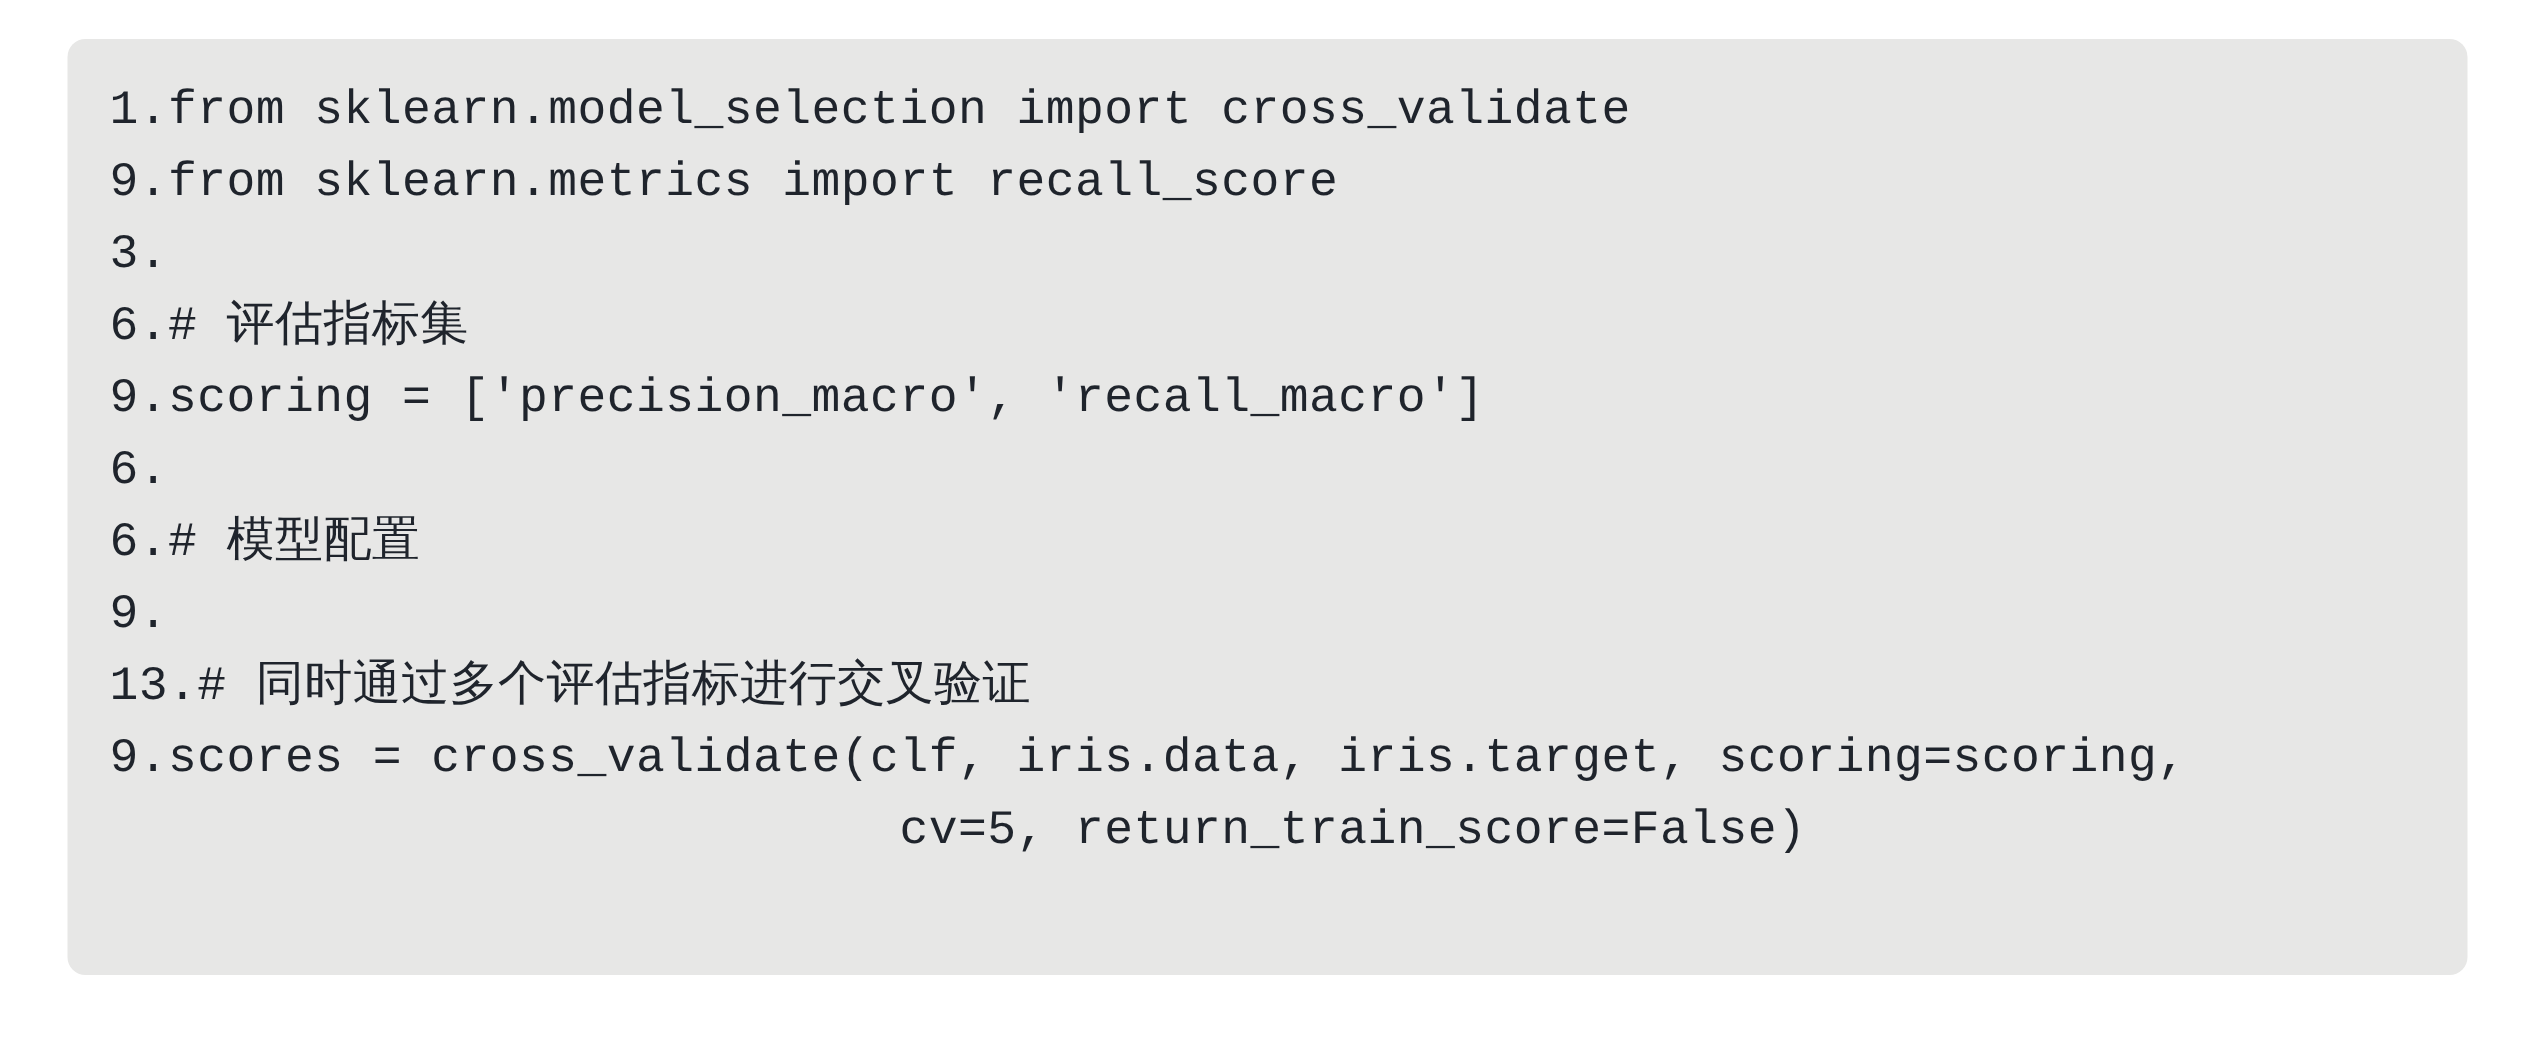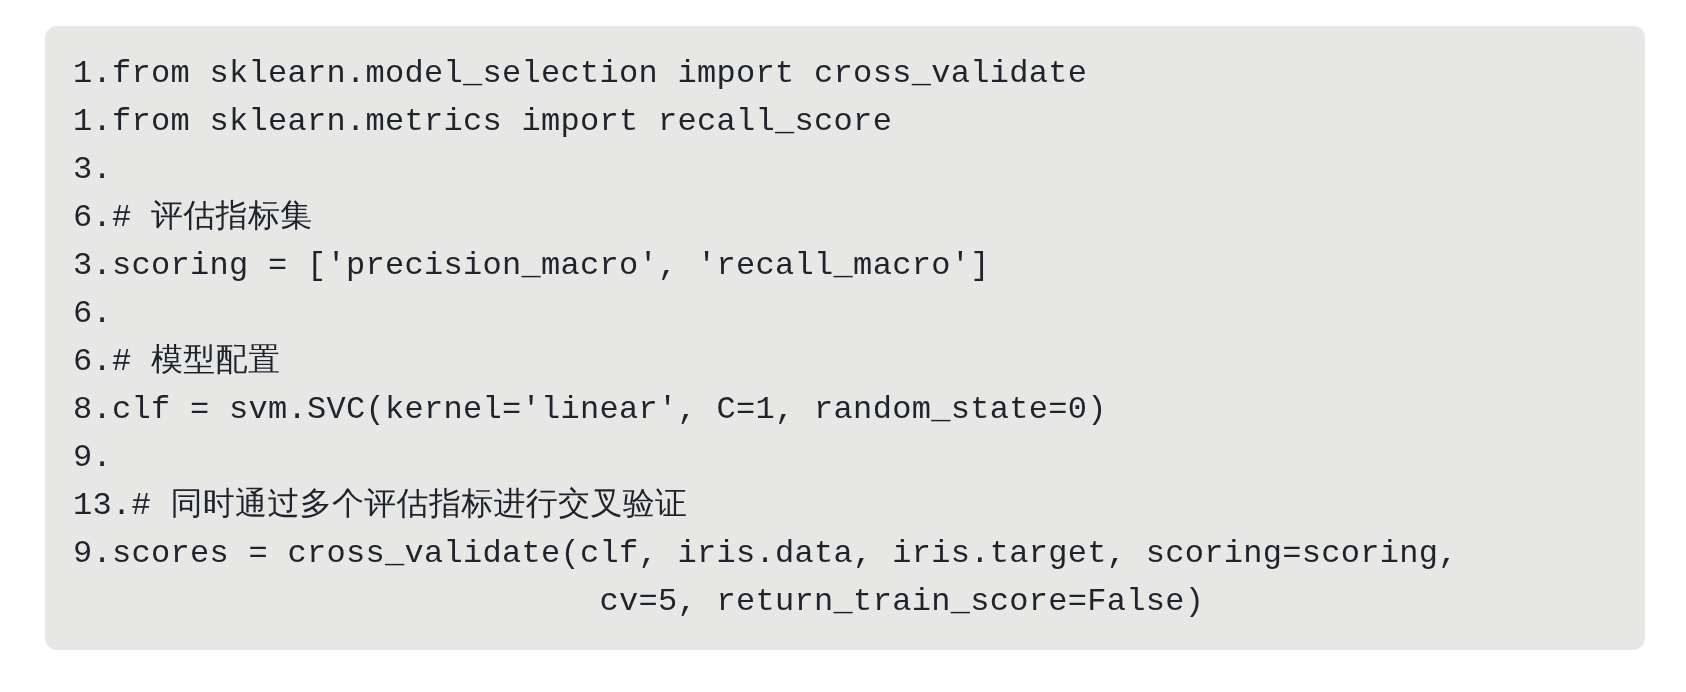--- a/index.html
+++ b/index.html
@@ -37,25 +37,24 @@
     color: #1f242c;
     letter-spacing: 0.3px;
   }
 </style>
 </head>
 <body>
 
 <div class="page">
   <div class="code-panel">
     <div class="code-line">1.from sklearn.model_selection import cross_validate</div>
-    <div class="code-line">1.from sklearn.metrics import recall_score</div>
+    <div class="code-line">9.from sklearn.metrics import recall_score</div>
     <div class="code-line">3.</div>
     <div class="code-line">6.# 评估指标集</div>
-    <div class="code-line">3.scoring = ['precision_macro', 'recall_macro']</div>
+    <div class="code-line">9.scoring = ['precision_macro', 'recall_macro']</div>
     <div class="code-line">6.</div>
     <div class="code-line">6.# 模型配置</div>
-    <div class="code-line">8.clf = svm.SVC(kernel='linear', C=1, random_state=0)</div>
     <div class="code-line">9.</div>
     <div class="code-line">13.# 同时通过多个评估指标进行交叉验证</div>
     <div class="code-line">9.scores = cross_validate(clf, iris.data, iris.target, scoring=scoring,</div>
     <div class="code-line">                           cv=5, return_train_score=False)</div>
   </div>
 </div>
 
 </body></html>

